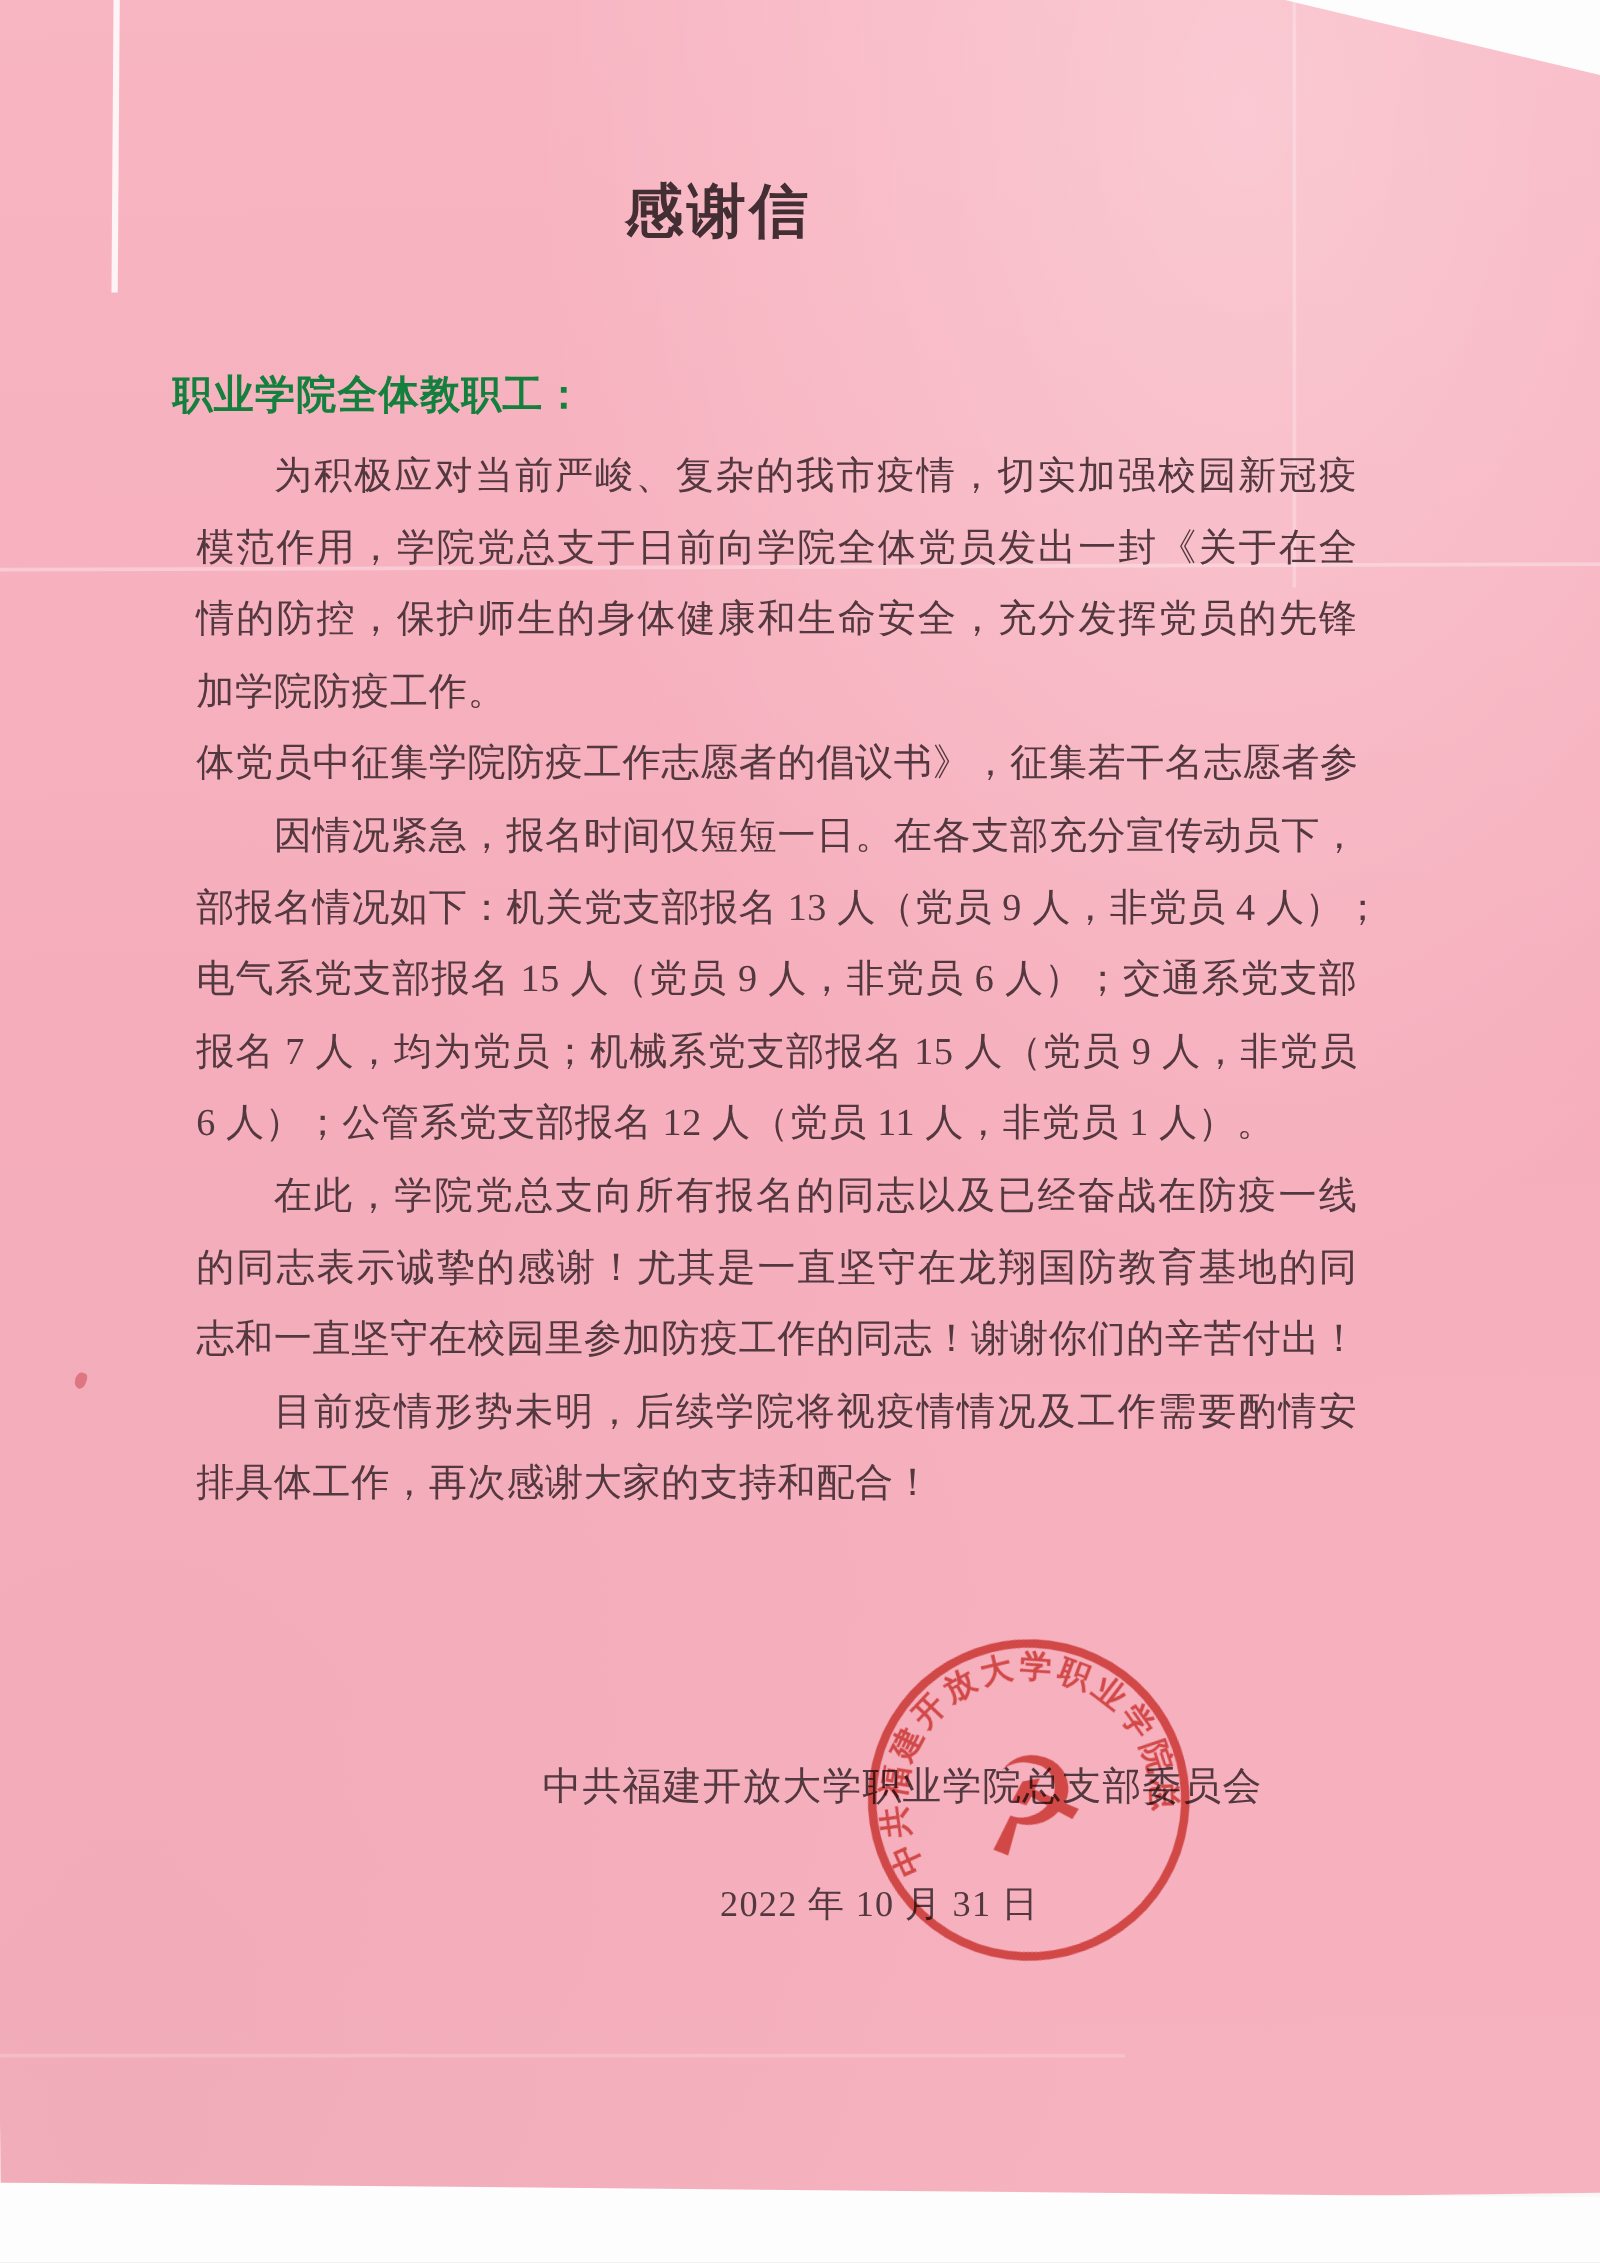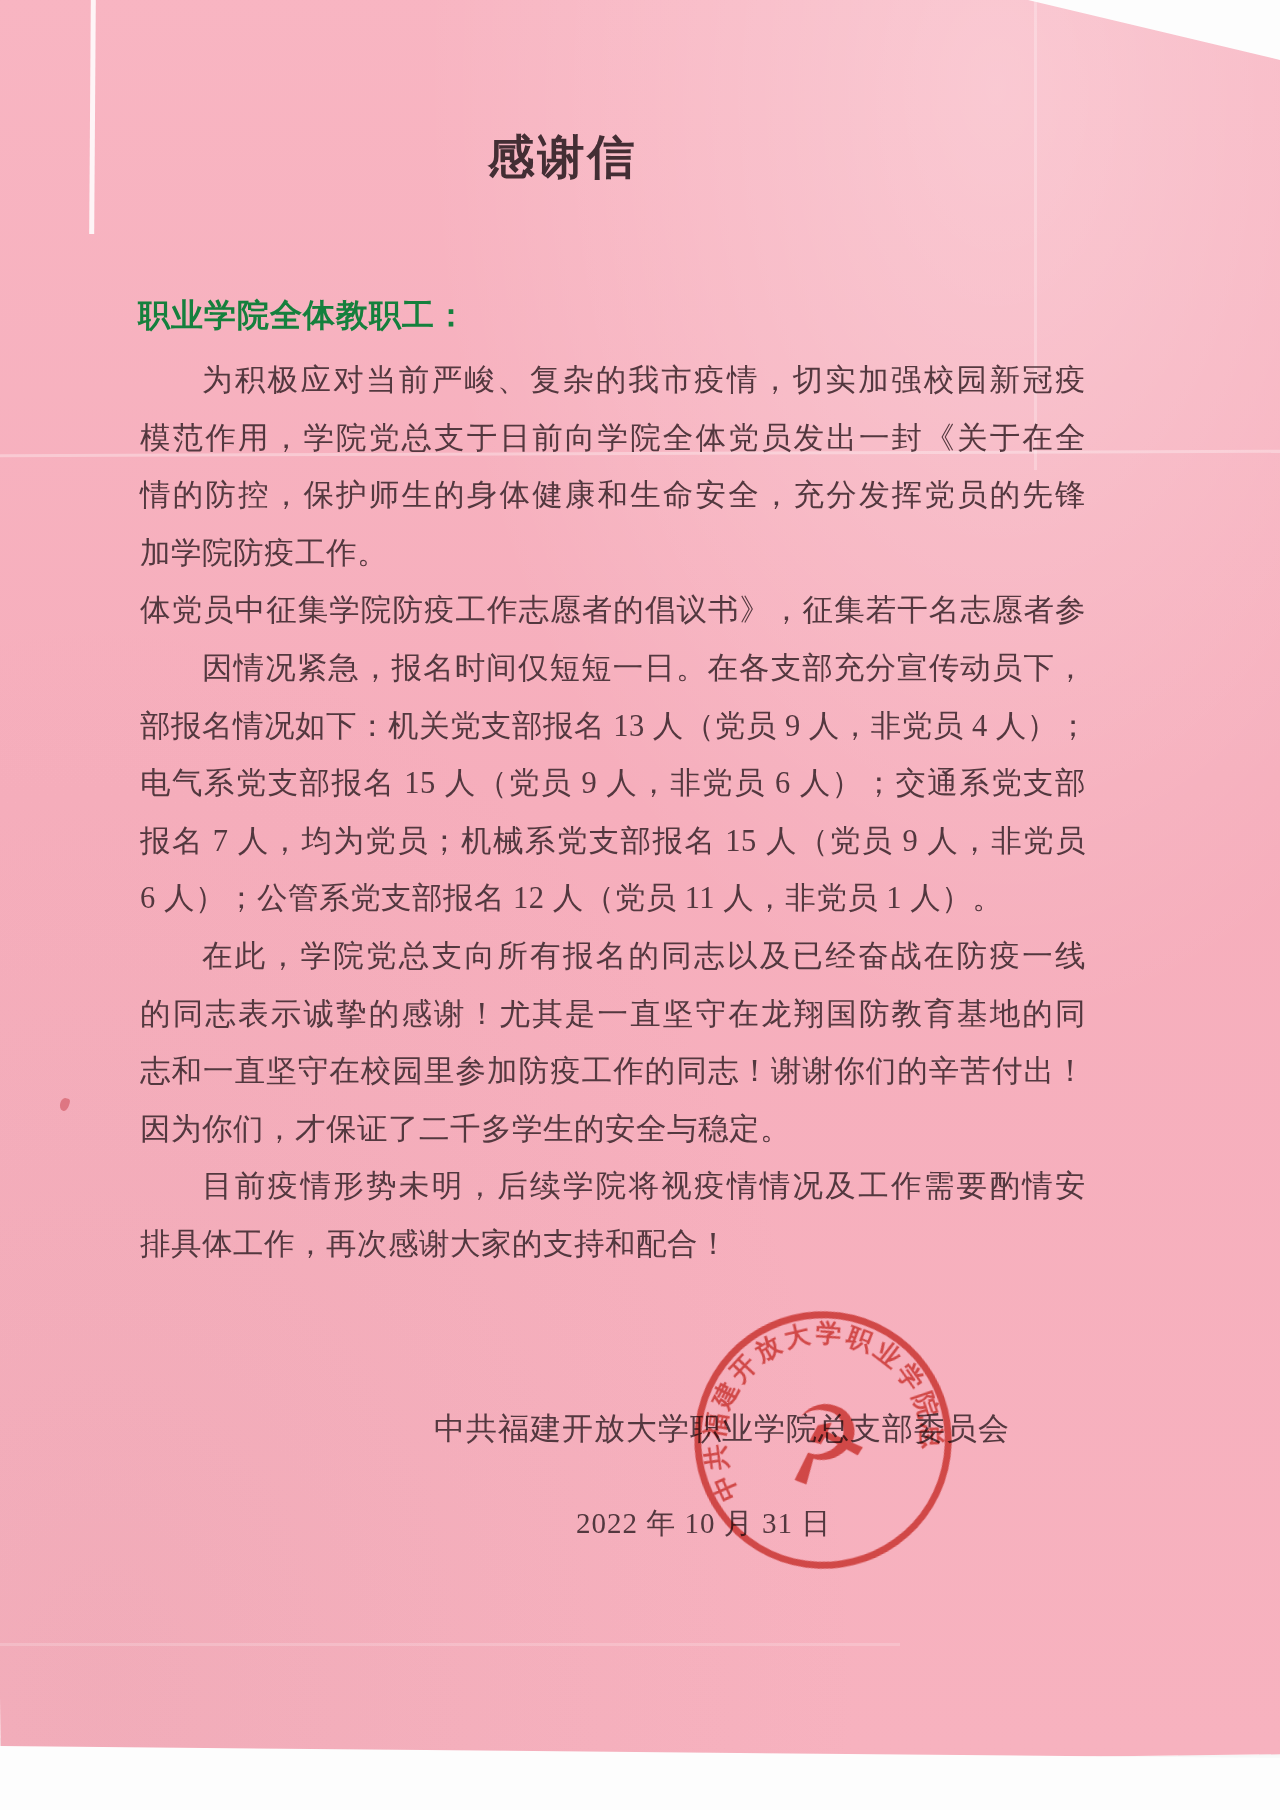--- a/index.html
+++ b/index.html
@@ -45,36 +45,37 @@
   .crease.h1{left:0;top:452px;width:1280px;height:3px;transform:rotate(-0.2deg);}
   .crease.h2{left:0;top:1643px;width:900px;height:3px;opacity:.6;}
   .crease.v1{left:1034px;top:0;width:3px;height:470px;opacity:.8;}
   .speck{
     position:absolute;left:60px;top:1098px;width:9px;height:13px;
     background:#d4606b;border-radius:60% 40% 60% 70%;opacity:.7;transform:rotate(18deg);
   }
 
   .content{position:absolute;left:0;top:0;width:1280px;height:1810px;color:#53383f;}
   .title{
-    position:absolute;left:140px;top:126px;width:845px;margin:0;
+    position:absolute;left:140px;top:126px;width:845px;margin:12px;
     text-align:center;font-size:47px;font-weight:bold;letter-spacing:3px;color:#432e34;
   }
   .salutation{
     position:absolute;left:138px;top:294px;width:948px;
     font-size:32px;font-weight:bold;color:#15803d;letter-spacing:1px;
   }
   .body{
     position:absolute;left:140px;top:352px;width:946px;
     font-size:30.5px;
   }
   .line{
     height:57.6px;line-height:57.6px;
     text-align:justify;text-align-last:justify;
     white-space:nowrap;
     letter-spacing:.5px;
+    margin-left:17px;
   }
   .line.noj{text-align-last:left;}
   .line.ind{padding-left:62px;}
   .signature{
     position:absolute;left:140px;top:1408px;width:946px;
     font-size:31px;text-align:right;padding-right:76px;box-sizing:border-box;
     letter-spacing:1px;
   }
   .date{
     position:absolute;left:140px;top:1468px;width:946px;
@@ -120,21 +121,20 @@
         <div class="line noj">加学院防疫工作。</div>
         <div class="line">体党员中征集学院防疫工作志愿者的倡议书》，征集若干名志愿者参</div>
         <div class="line ind">因情况紧急，报名时间仅短短一日。在各支部充分宣传动员下，</div>
         <div class="line">部报名情况如下：机关党支部报名 13 人（党员 9 人，非党员 4 人）；</div>
         <div class="line">电气系党支部报名 15 人（党员 9 人，非党员 6 人）；交通系党支部</div>
         <div class="line">报名 7 人，均为党员；机械系党支部报名 15 人（党员 9 人，非党员</div>
         <div class="line noj">6 人）；公管系党支部报名 12 人（党员 11 人，非党员 1 人）。</div>
         <div class="line ind">在此，学院党总支向所有报名的同志以及已经奋战在防疫一线</div>
         <div class="line">的同志表示诚挚的感谢！尤其是一直坚守在龙翔国防教育基地的同</div>
         <div class="line">志和一直坚守在校园里参加防疫工作的同志！谢谢你们的辛苦付出！</div>
-        <div class="line noj">因为你们，才保证了二千多学生的安全与稳定。</div>
         <div class="line ind">目前疫情形势未明，后续学院将视疫情情况及工作需要酌情安</div>
         <div class="line noj">排具体工作，再次感谢大家的支持和配合！</div>
       </div>
 
     <div class="signature">中共福建开放大学职业学院总支部委员会</div>
 
     <div class="date">2022 年 10 月 31 日</div>
 
     <div class="seal">
       <svg viewBox="0 0 280 280" aria-hidden="true">

